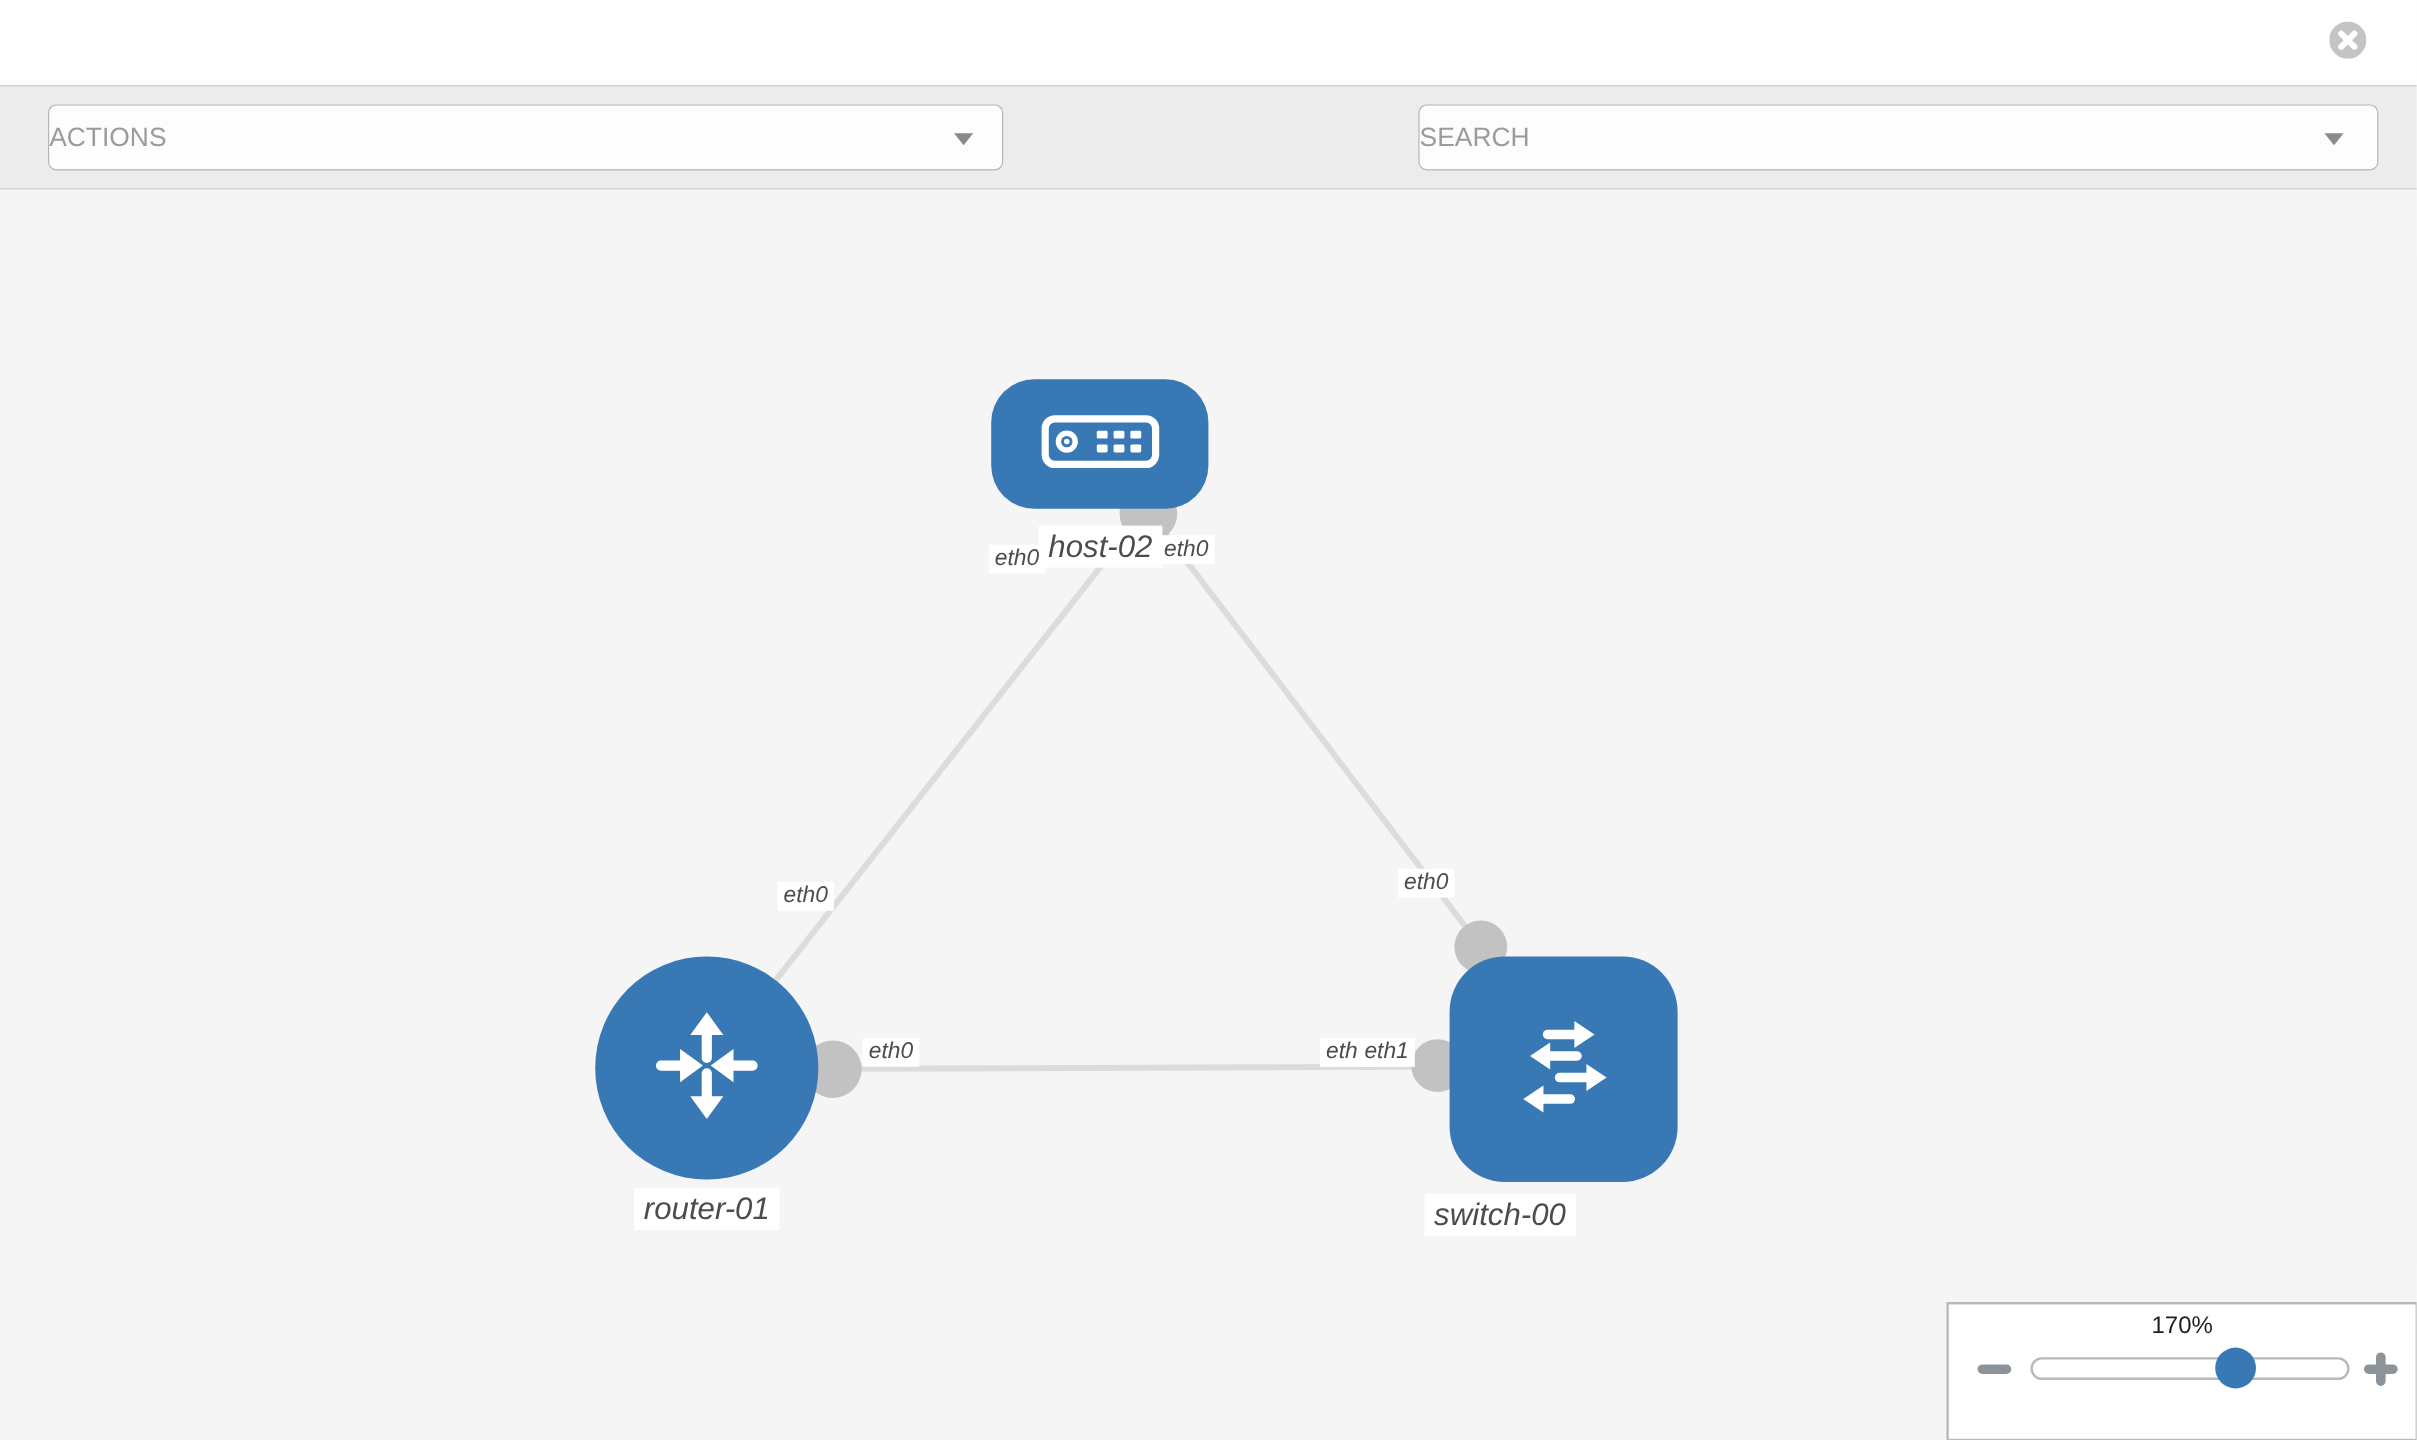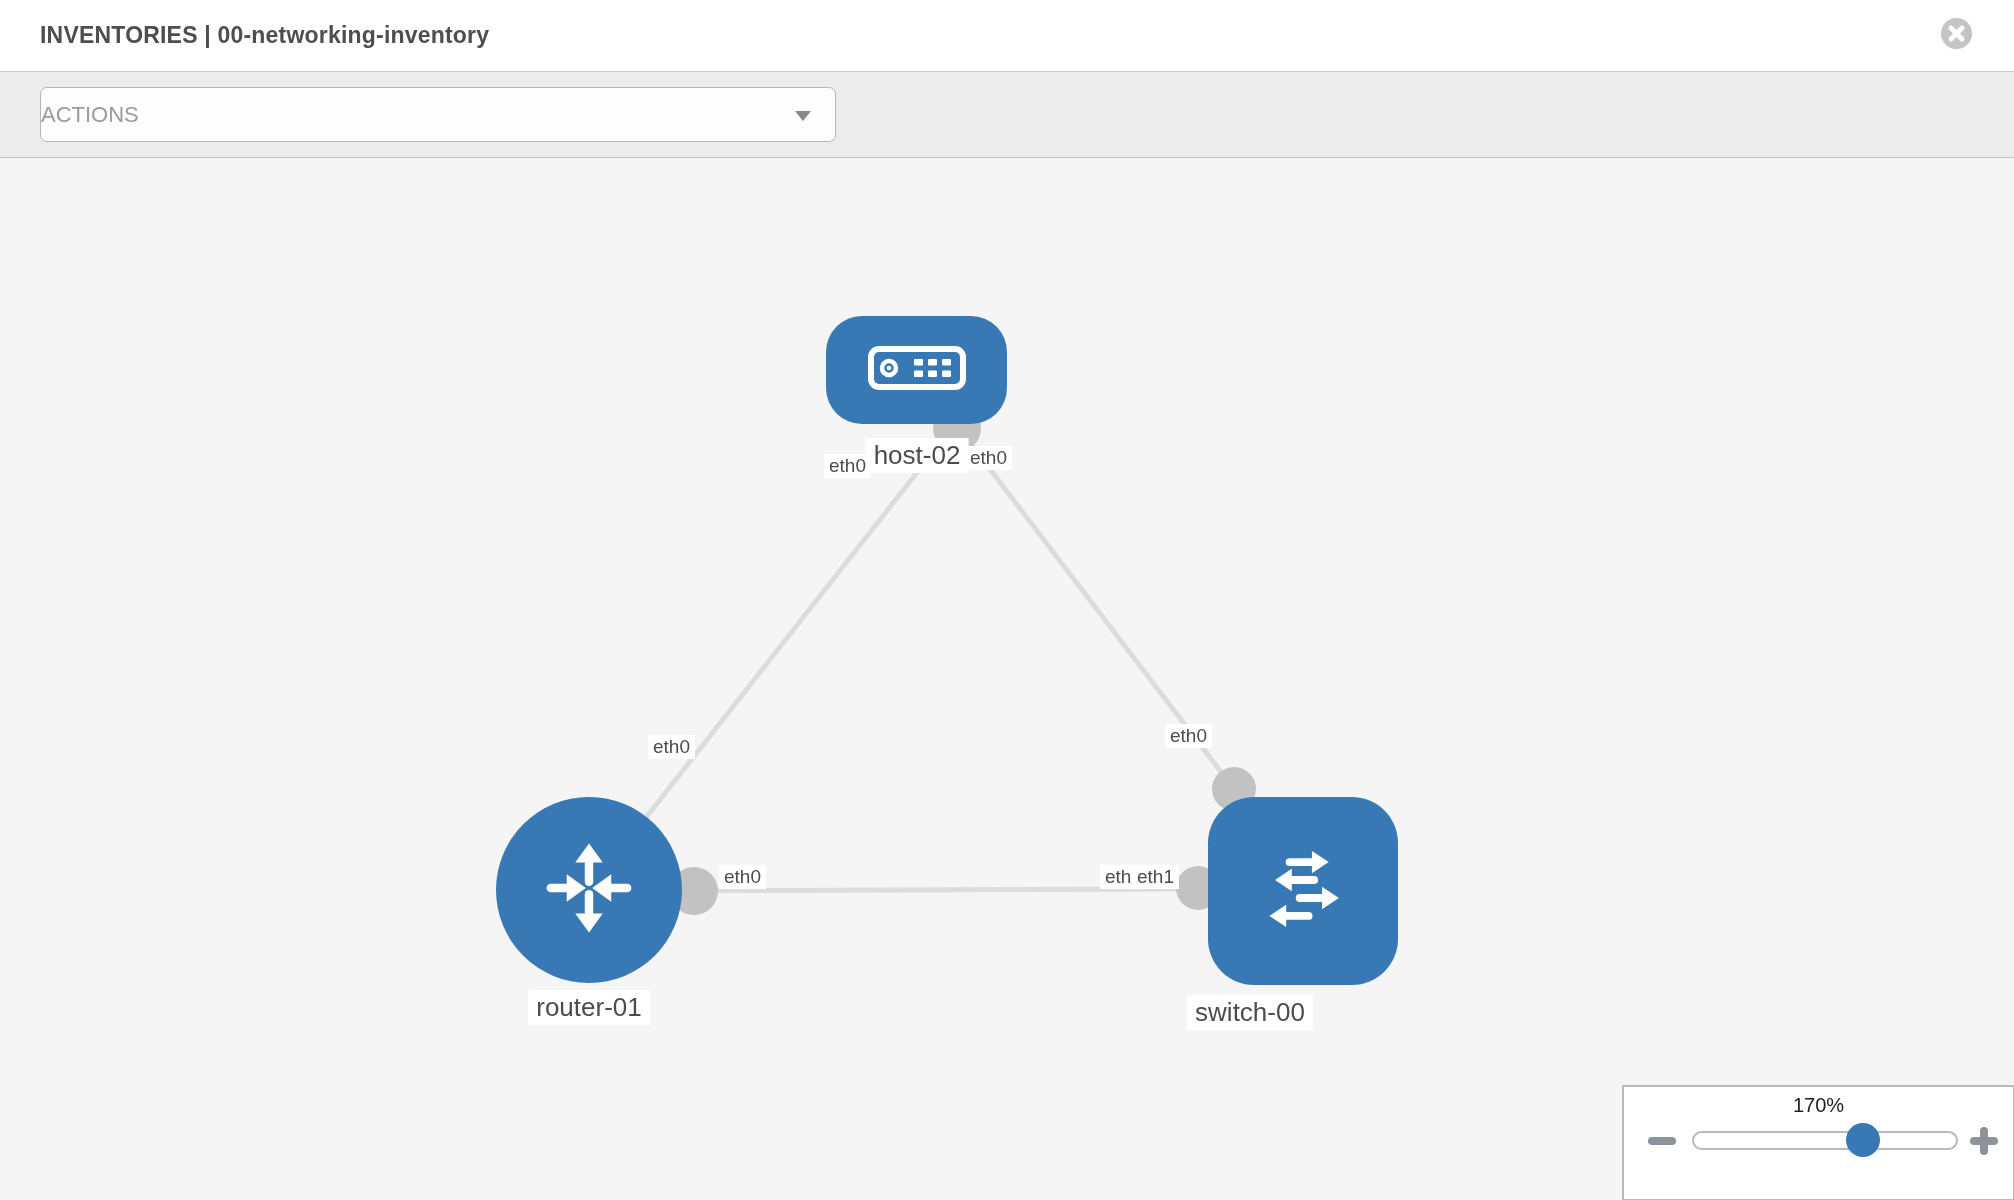--- a/index.html
+++ b/index.html
@@ -21,39 +21,38 @@
   .dd-search .caret { right:28px; }
   .tool-btn { position:absolute; top:97px; width:30px; height:30px; cursor:pointer; }
 
   
   .canvas { position:absolute; left:0; top:158px; width:2014px; height:1042px; background:#f5f5f5; overflow:hidden; }
   .links-svg { position:absolute; left:0; top:0; z-index:1; }
   .node { position:absolute; z-index:2; background:#3878b4; display:flex; align-items:center; justify-content:center; cursor:pointer; }
   .node-host   { left:826px; top:158px; width:181px; height:108px; border-radius:36px; }
   .node-router { left:496px; top:639px; width:186px; height:186px; border-radius:50%; }
   .node-switch { left:1208px; top:639px; width:190px; height:188px; border-radius:46px; }
-  .graph-label { position:absolute; z-index:3; background:#ffffff; color:#4c4c4c; white-space:nowrap; }
+  .graph-label { position:absolute; z-index:3; background:#ffffff; color:#4c4c4c; white-space:nowrap;font-style:italic; }
   .node-label { font-size:26px; padding:2px 8px; transform:translateX(-50%); }
   .eth-label  { font-size:19px; padding:1px 5px; }
 
   
   .zoom-panel { position:absolute; left:1622px; top:927px; width:393px; height:116px; background:#ffffff; border:2px solid #b9b9b9; z-index:4; }
   .zoom-level { position:absolute; left:0; top:7px; width:100%; text-align:center; font-size:20px; color:#1f1f1f; }
   .zoom-minus { position:absolute; left:24px; top:50px; width:28px; height:8px; border-radius:4px; background:#8d939b; cursor:pointer; }
   .zoom-track { position:absolute; left:68px; top:44px; width:266px; height:19px; background:#ffffff; border:2px solid #b9b9b9; border-radius:11px; cursor:pointer; }
   .zoom-handle { position:absolute; left:152px; top:-10px; width:34px; height:34px; border-radius:50%; background:#3878b4; cursor:grab; }
   .zoom-plus { position:absolute; left:346px; top:40px; width:28px; height:28px; cursor:pointer; }
   .zoom-plus .h { position:absolute; left:0; top:10px; width:28px; height:8px; border-radius:4px; background:#8d939b; }
   .zoom-plus .v { position:absolute; left:10px; top:0; width:8px; height:28px; border-radius:4px; background:#8d939b; }
 </style>
 </head>
 <body>
 
 <div class="titlebar">
-  <h1>INVENTORIES | 00-networking-inventory</h1>
   <div class="close-btn">
     <span>
       <svg width="31" height="31" viewBox="0 0 31 31">
         <circle cx="15.5" cy="15.5" r="15.5" fill="#c4c4c4"></circle>
         <path d="M10 10 L21 21 M21 10 L10 21" stroke="#ffffff" stroke-width="5" stroke-linecap="round"></path>
       </svg>
     </span>
   </div>
 </div>
 
@@ -76,20 +75,24 @@
         <g transform="rotate(45 12 12)" fill="none" stroke="#6a7686">
           <circle cx="12" cy="6.3" r="3.4" stroke-width="2.7"></circle>
           <line x1="12" y1="9.8" x2="12" y2="20.6" stroke-width="2.7" stroke-linecap="round"></line>
           <line x1="12.5" y1="15.4" x2="15.8" y2="15.4" stroke-width="2.5" stroke-linecap="round"></line>
           <line x1="12.5" y1="19.4" x2="15.8" y2="19.4" stroke-width="2.5" stroke-linecap="round"></line>
         </g>
       </svg>
     </span>
   </div>
 
+  <div class="dropdown dd-search">
+    <span>SEARCH</span>
+    <span class="caret"></span>
+  </div>
 </div>
 
 <div class="canvas">
 
   <svg class="links-svg" width="2014" height="1042" viewBox="0 0 2014 1042">
     <line x1="589" y1="732" x2="952" y2="270" stroke="#dcdcdc" stroke-width="5"></line>
     <line x1="960" y1="272" x2="1234" y2="631" stroke="#dcdcdc" stroke-width="5"></line>
     <line x1="589" y1="733" x2="1198" y2="731" stroke="#dcdcdc" stroke-width="5"></line>
     <circle cx="957" cy="270" r="24" fill="#c2c2c2"></circle>
     <circle cx="694" cy="733" r="24" fill="#c2c2c2"></circle>

